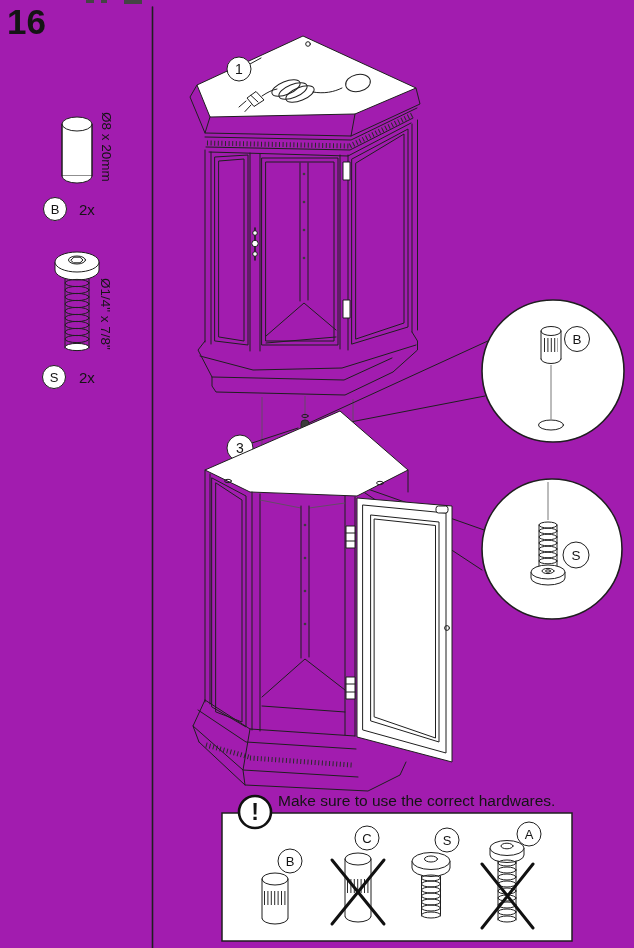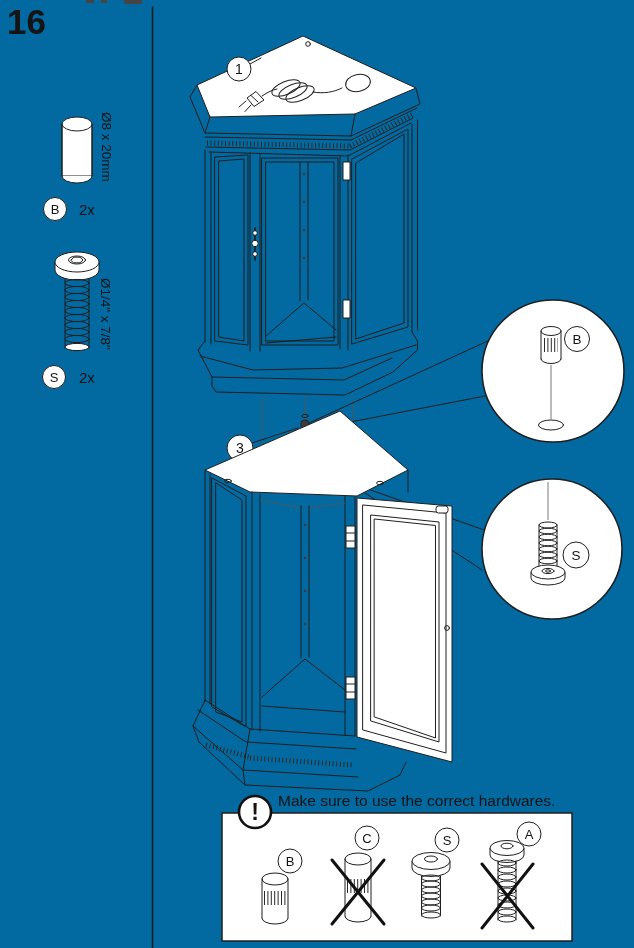--- a/index.html
+++ b/index.html
@@ -1,16 +1,16 @@
 <!DOCTYPE html>
 <html><head>
 <meta charset="utf-8">
 <style>
   html,body{margin:0;padding:0;background:#fff;}
-  #page{position:relative;width:634px;height:948px;background:#0369a1;overflow:hidden;
+  #page{position:relative;width:634px;height:948px;background:#a21caf;overflow:hidden;
         font-family:"Liberation Sans", sans-serif;}
   svg{display:block;}
   .ln{fill:none;stroke:#1f1f1f;stroke-width:1;stroke-linejoin:round;stroke-linecap:round;}
   .lnthin{fill:none;stroke:#555;stroke-width:.8;}
   .lnbold{fill:none;stroke:#1f1f1f;stroke-width:1.6;stroke-linejoin:round;stroke-linecap:round;}
   .white{fill:#fff;stroke:#1f1f1f;stroke-width:1;stroke-linejoin:round;}
   .whitebold{fill:#fff;stroke:#1f1f1f;stroke-width:1.6;}
   .dark{fill:#3c3c3c;stroke:#1f1f1f;stroke-width:.8;}
   .dot{fill:#3c3c3c;stroke:none;}
   .dash{stroke-dasharray:3 2.4;}

